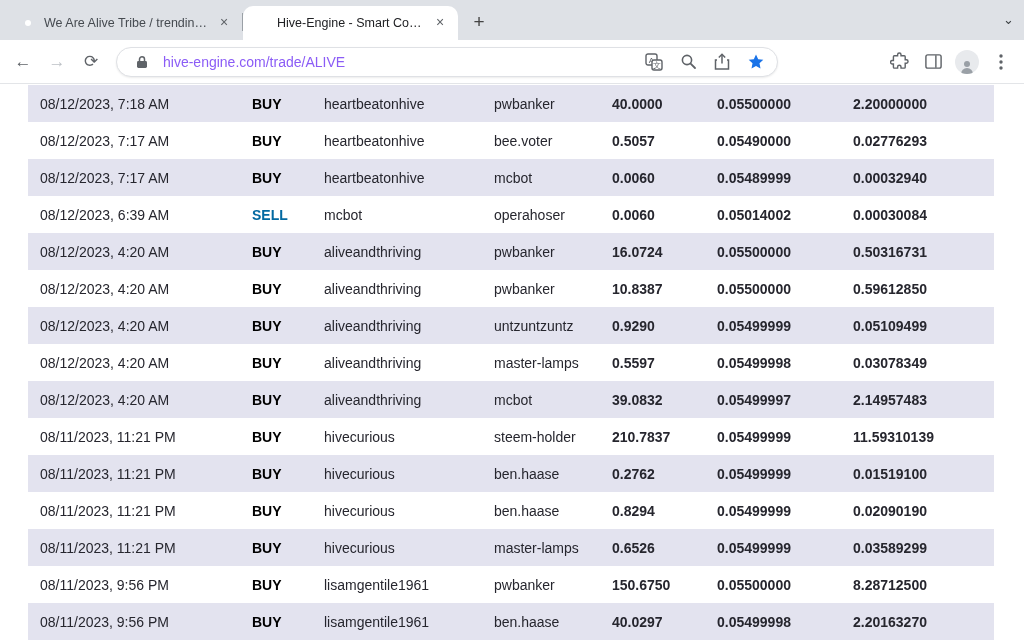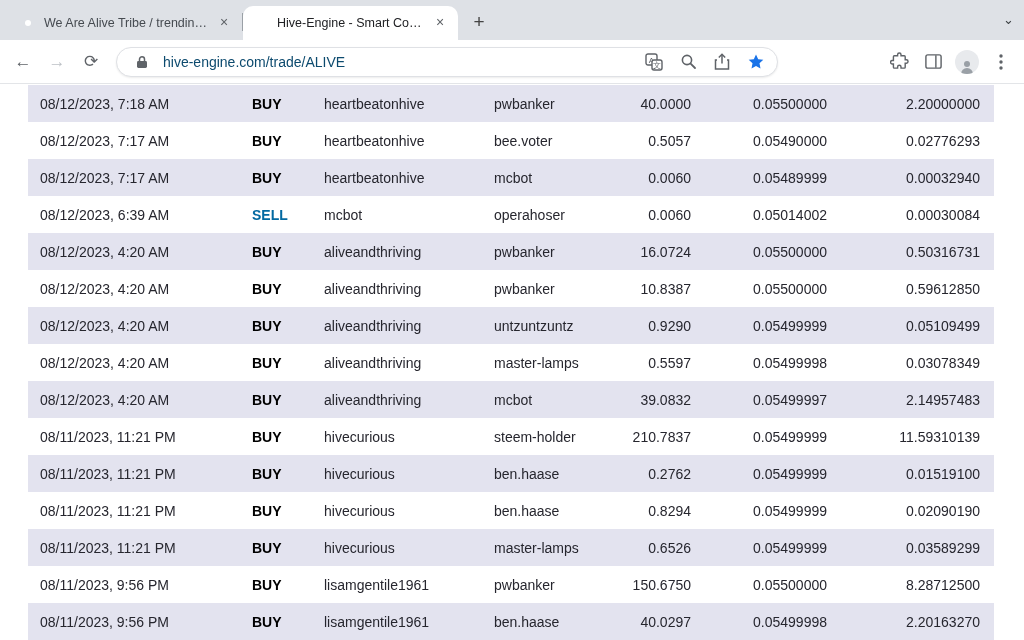--- a/index.html
+++ b/index.html
@@ -56,21 +56,21 @@
   .nav-btn {
     width: 30px; height: 30px; border-radius: 50%; display: flex;
     align-items: center; justify-content: center; font-size: 17px; color: #5f6368;
   }
   .nav-btn.disabled { color: #bdc1c6; }
   .omnibox {
     flex: 0 0 auto; width: 662px; height: 30px; background: #fff;
     border: 1px solid #dfe1e5; border-radius: 15px; box-shadow: 0 1px 2px rgba(0,0,0,.08);
     display: flex; align-items: center; padding: 0 8px 0 12px; gap: 8px; margin-left: 6px;
   }
-  .omnibox .url { flex: 1; font-size: 14px; color: #0c4a6e; white-space: nowrap; overflow: hidden; }
+  .omnibox .url { flex: 1; font-size: 14px; color: #8b5cf6; white-space: nowrap; overflow: hidden; }
   .obx-icon, .tb-icon {
     width: 26px; height: 26px; display: flex; align-items: center; justify-content: center;
     color: #5f6368; flex: 0 0 auto;
   }
   .tb-icon { width: 30px; height: 30px; }
   svg.glyph { display: block; }
   .avatar-circle {
     width: 24px; height: 24px; border-radius: 50%; background: #e8eaed; overflow: hidden;
     display: flex; align-items: flex-end; justify-content: center;
   }
@@ -78,21 +78,21 @@
   
   .content { position: absolute; top: 85px; left: 0; right: 0; bottom: 0; background: #fff; overflow: hidden; }
   .trade-table { margin: 0 30px 0 28px; }
   .row {
     display: grid;
     grid-template-columns: 212px 72px 170px 130px 105px 136px 1fr;
     height: 37px; align-items: center; font-size: 14px; color: #26262e;
   }
   .row.stripe { background: #e3e3ef; }
   .cell { padding-left: 12px; white-space: nowrap; overflow: hidden; }
-  .cell.quantity, .cell.price, .cell.total { text-align: right; padding-left: 0; }
+  .cell.quantity, .cell.price, .cell.total { padding-left: 0; font-weight: bold; }
   .cell.quantity { padding-right: 26px; }
   .cell.price { padding-right: 26px; }
   .cell.total { padding-right: 14px; }
   .cell.type { font-weight: 700; }
   .cell.type.buy { color: #000000; }
   .cell.type.sell { color: #0369a1; }
 </style>
 </head>
 <body>
 

